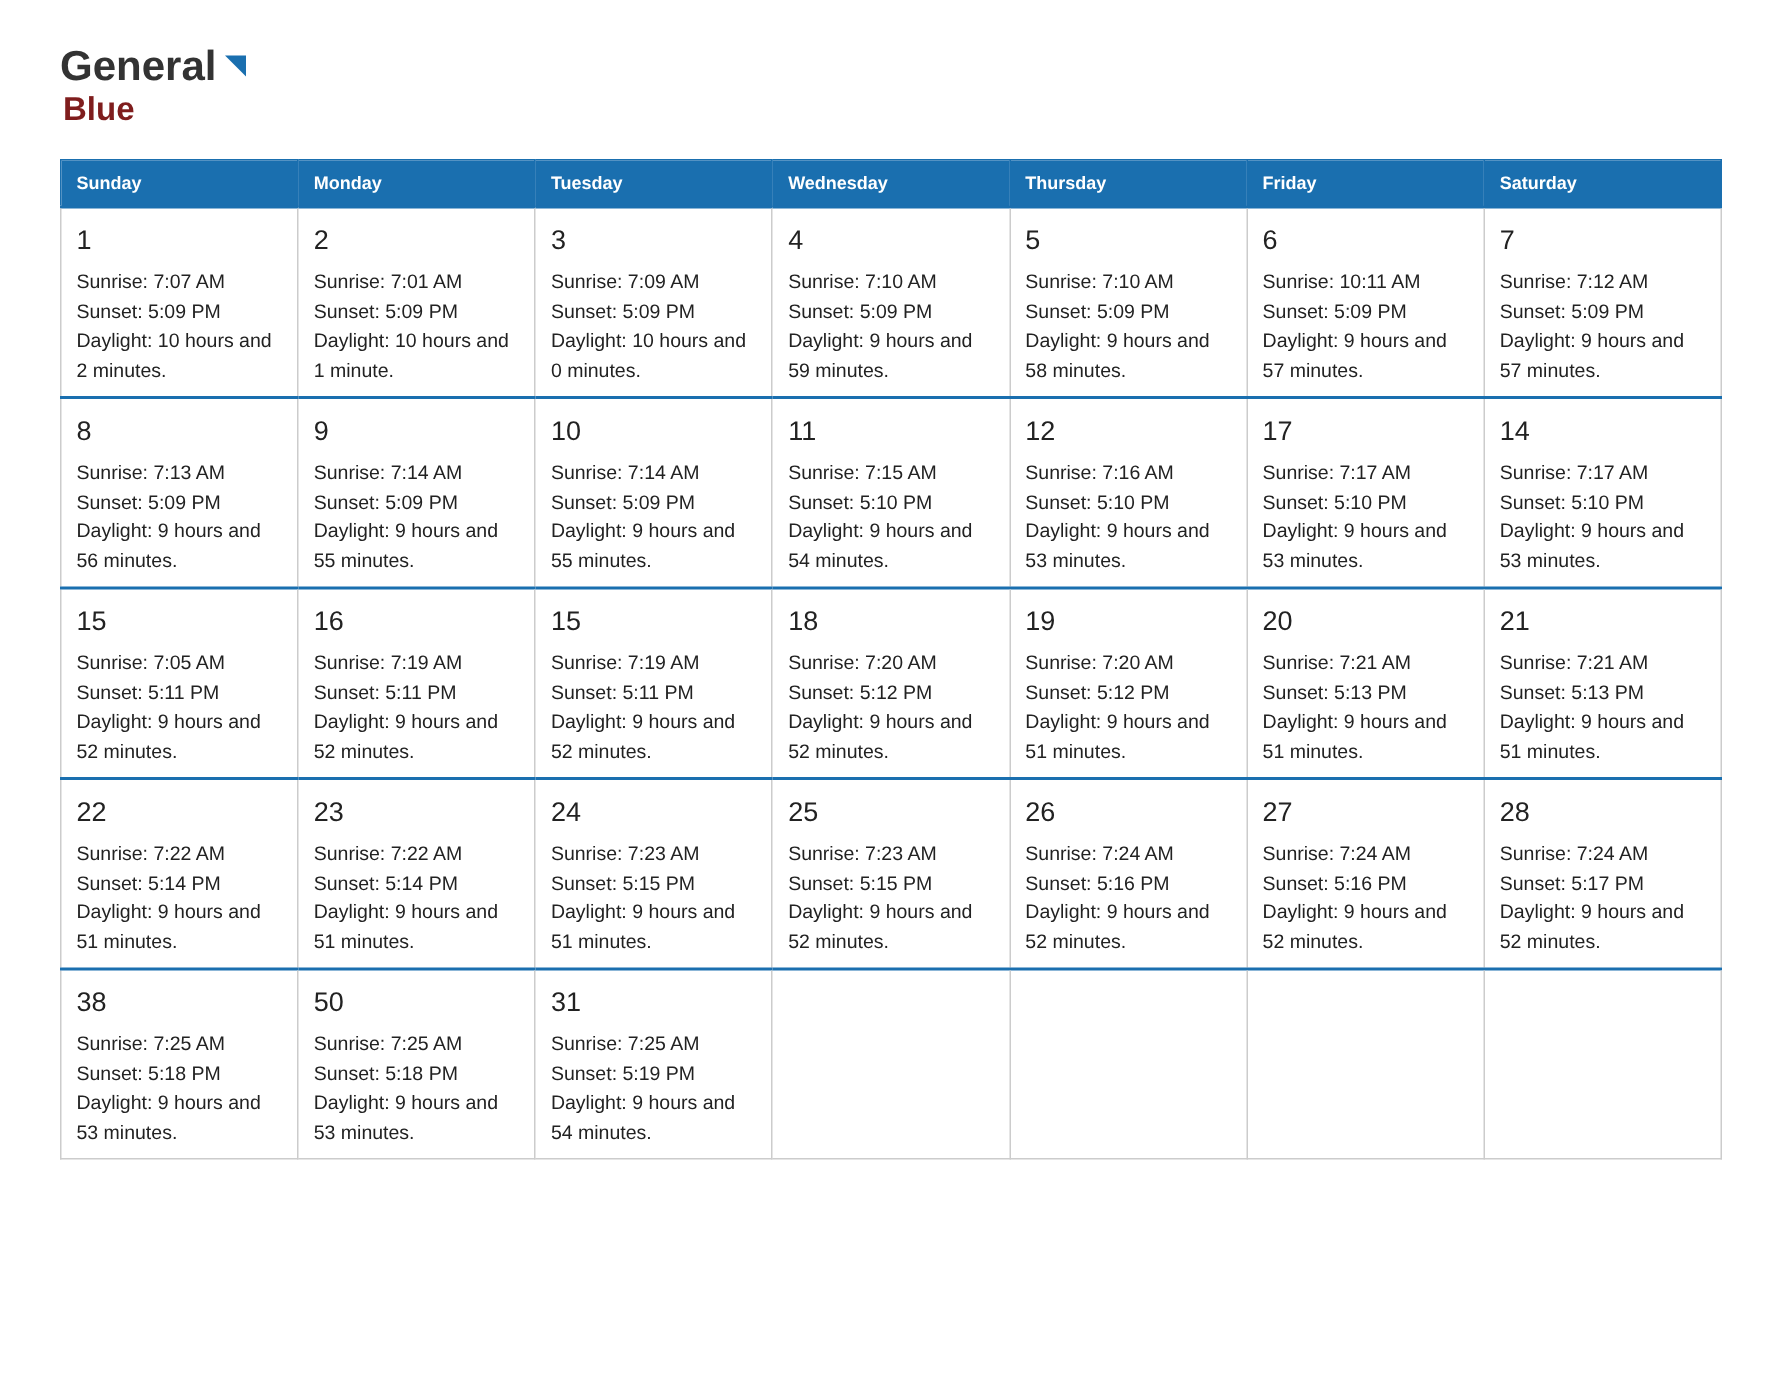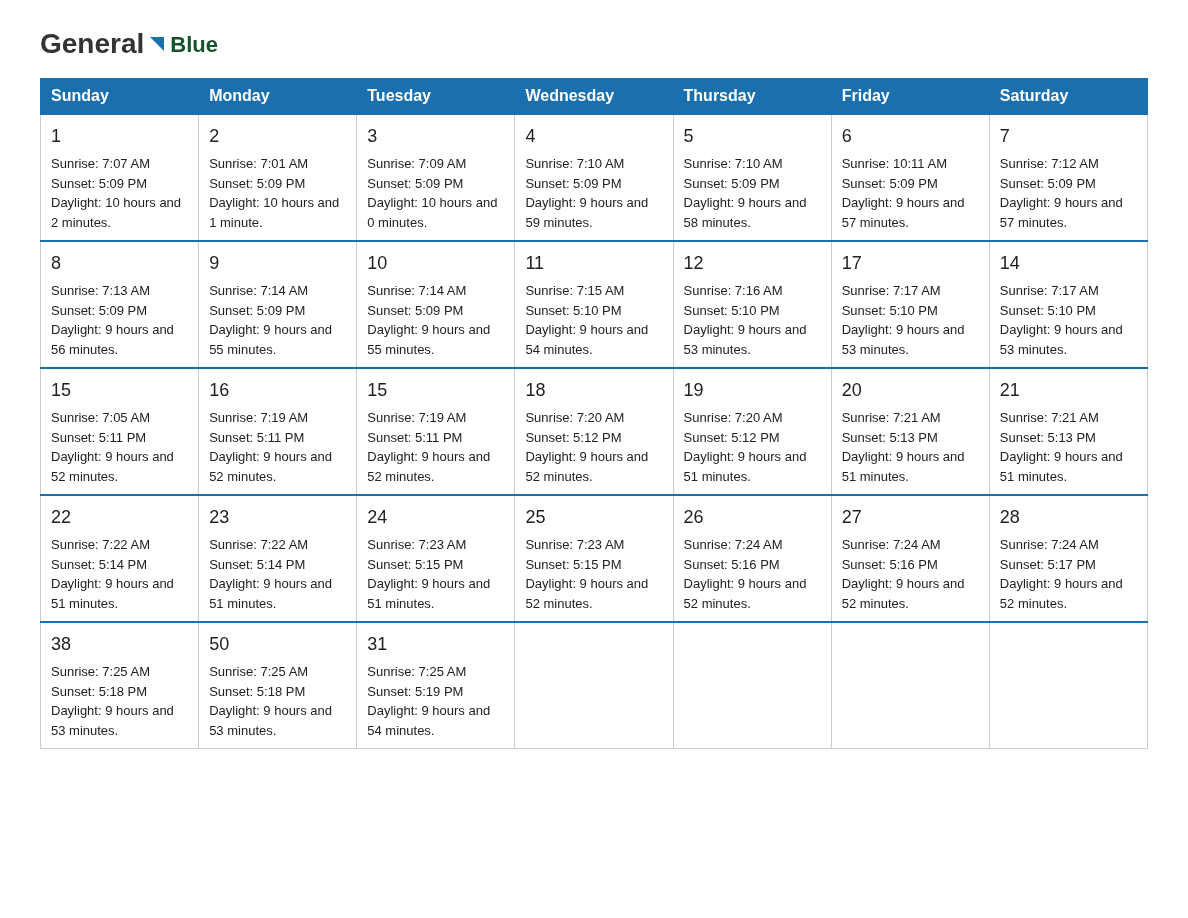--- a/index.html
+++ b/index.html
@@ -11,32 +11,32 @@
       min-height: 918px;
     }
     .header {
       display: flex;
       justify-content: space-between;
       align-items: flex-start;
       margin-bottom: 20px;
     }
     .logo {
       display: flex;
-      flex-direction: row;
+      flex-direction: column;
       align-items: flex-start;
       text-align: right;
     }
     .logo-text {
       font-size: 28px;
       font-weight: bold;
       color: #333;
       line-height: 1;
     }
     .logo-blue {
-      color: #14532d;
+      color: #7f1d1d;
       font-size: 22px;
       font-weight: bold;
       margin-top: 2px;
       margin-left: 2px;
     }
     .title-block {
       text-align: right;
     }
     .month-title {
       font-size: 52px;
@@ -50,21 +50,21 @@
       margin-top: 4px;
     }
     table {
       width: 100%;
       border-collapse: collapse;
       table-layout: fixed;
     }
     thead tr th {
       background: #1a6faf;
       color: #fff;
-      font-size: 16px;
+      font-size: 12px;
       font-weight: bold;
       padding: 8px 10px;
       text-align: left;
       border: 1px solid #1a6faf;
     }
     tbody tr td {
       vertical-align: top;
       padding: 8px 10px;
       font-size: 13px;
       color: #222;

